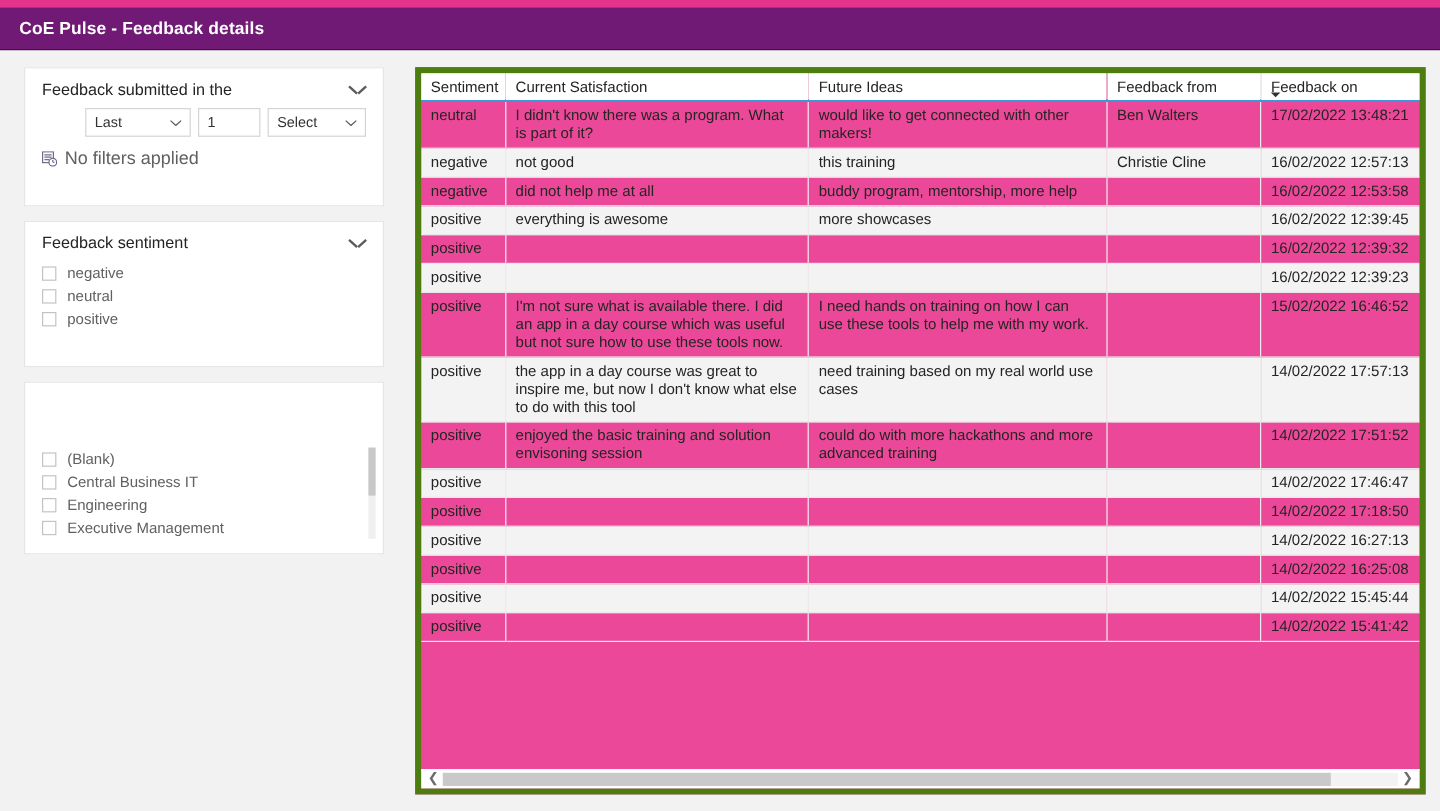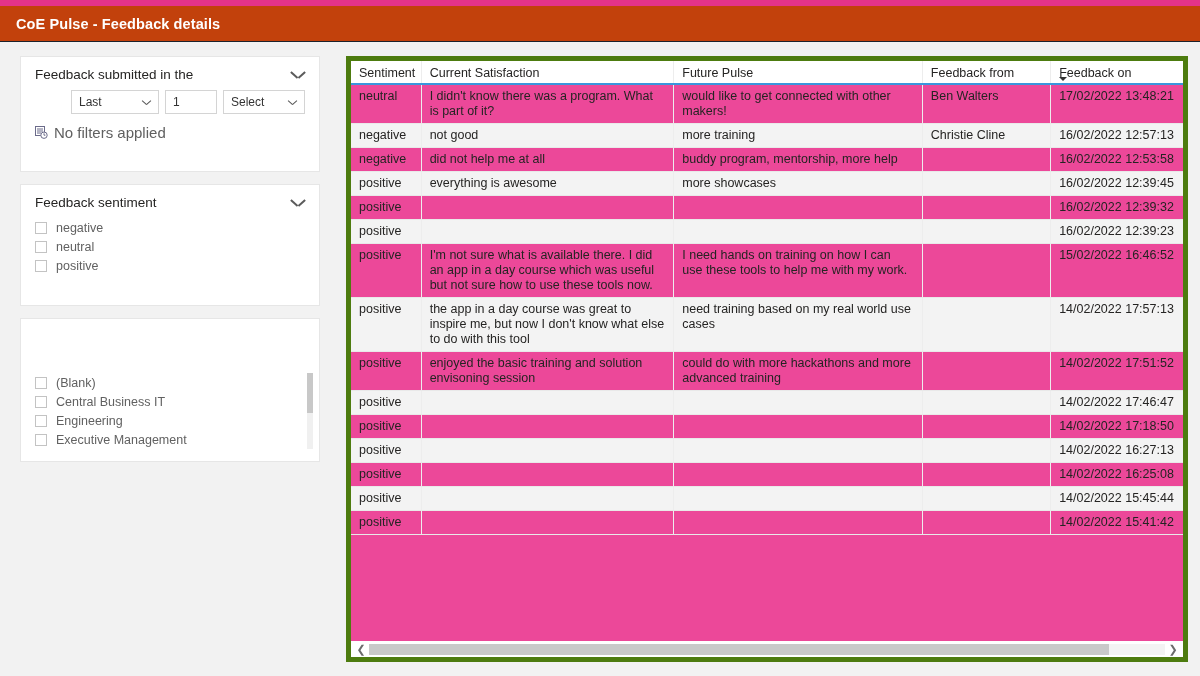--- a/index.html
+++ b/index.html
@@ -6,21 +6,21 @@
   html, body {
     width: 1200px; height: 676px;
     background: #f2f2f2;
     font-family: "Liberation Sans", sans-serif;
     overflow: hidden;
   }
 
   
   .accent-bar { height: 6px; background: #e3338a; width: 100%; }
   .app-header {
-    height: 36px; background: #c2410c; width: 100%;
+    height: 36px; background: #701a75; width: 100%;
     display: flex; align-items: center; padding: 0 16px;
     border-bottom: 1px solid #1d222c;
   }
   .app-title {
     color: #ffffff; font-size: 14.5px; font-weight: bold;
     letter-spacing: .1px; white-space: nowrap;
   }
 
   
   .page { position: relative; width: 1200px; height: 634px; background: #f2f2f2; }
@@ -245,21 +245,21 @@
         <col class="col-sent">
           <col class="col-sat">
           <col class="col-idea">
           <col class="col-from">
           <col class="col-on">
       </colgroup>
       <thead>
         <tr>
           <th>Sentiment</th>
           <th class="c-sat">Current Satisfaction</th>
-          <th class="c-idea">Future Pulse</th>
+          <th class="c-idea">Future Ideas</th>
           <th class="c-from">Feedback from</th>
           <th class="c-on">
             <span>Feedback on</span>
             <span class="sort-arrow"></span>
           </th>
         </tr>
       </thead>
     </table>
 
     <div class="tbl-body-area">
@@ -275,21 +275,21 @@
           <tr>
             <td>neutral</td>
             <td class="c-sat">I didn't know there was a program. What is part of it?</td>
             <td class="c-idea">would like to get connected with other makers!</td>
             <td class="c-from">Ben Walters</td>
             <td class="c-on">17/02/2022 13:48:21</td>
           </tr>
           <tr class="alt">
             <td>negative</td>
             <td class="c-sat">not good</td>
-            <td class="c-idea">more training</td>
+            <td class="c-idea">this training</td>
             <td class="c-from">Christie Cline</td>
             <td class="c-on">16/02/2022 12:57:13</td>
           </tr>
           <tr>
             <td>negative</td>
             <td class="c-sat">did not help me at all</td>
             <td class="c-idea">buddy program, mentorship, more help</td>
             <td class="c-from"></td>
             <td class="c-on">16/02/2022 12:53:58</td>
           </tr>

